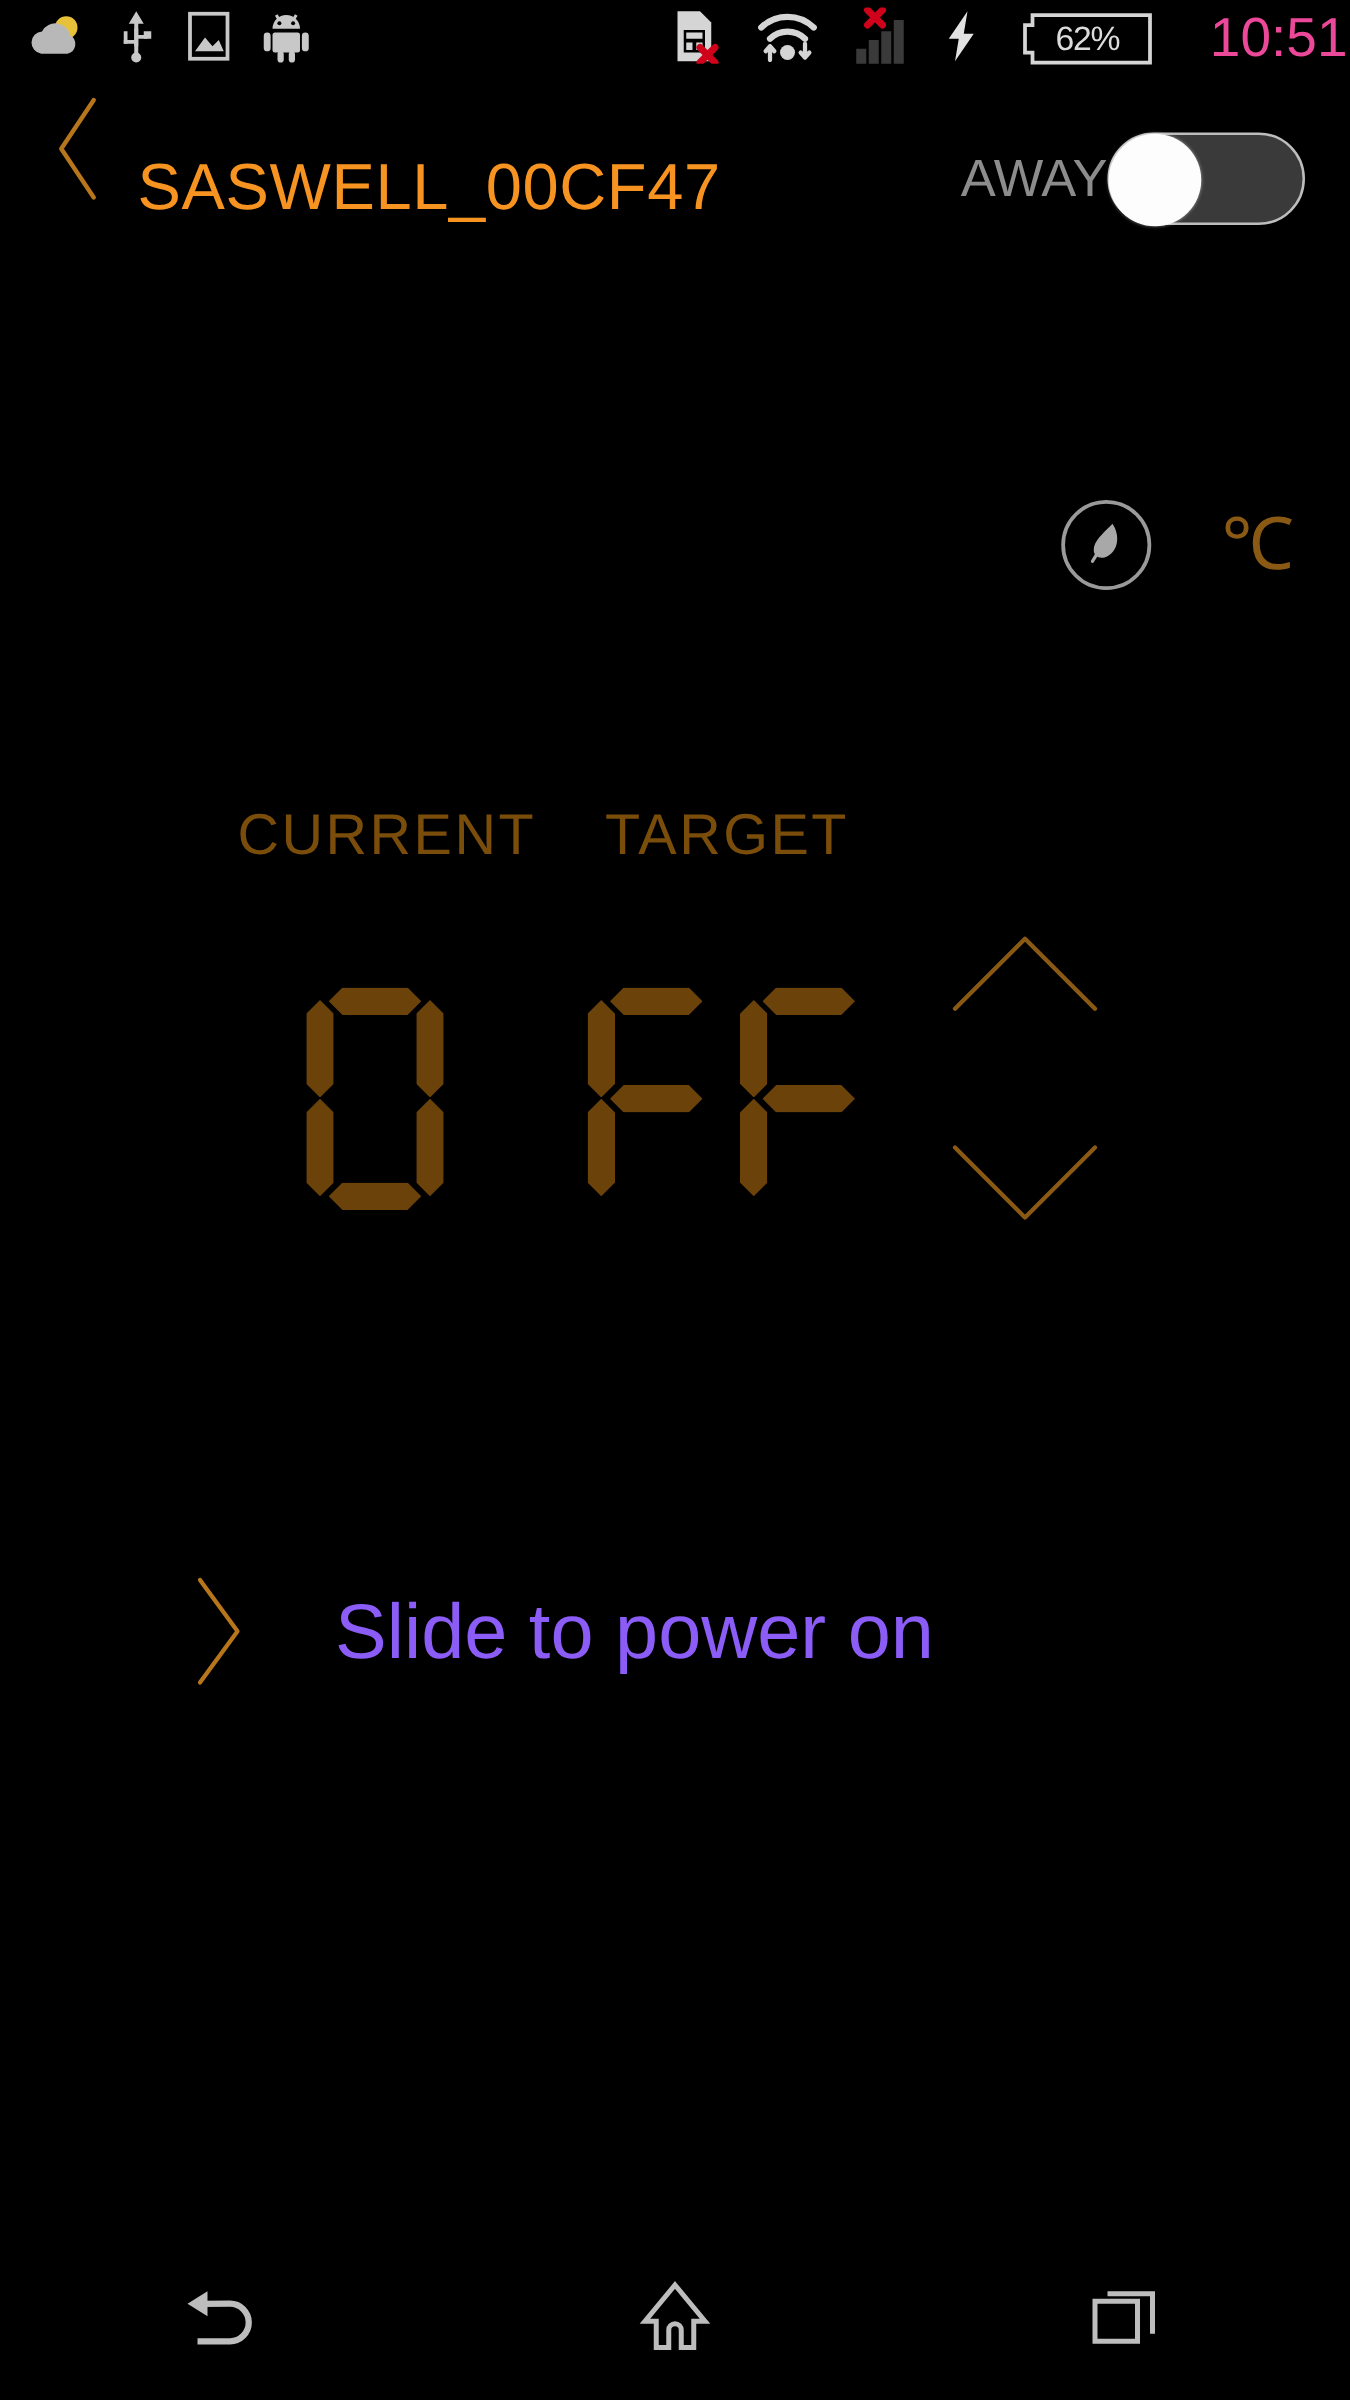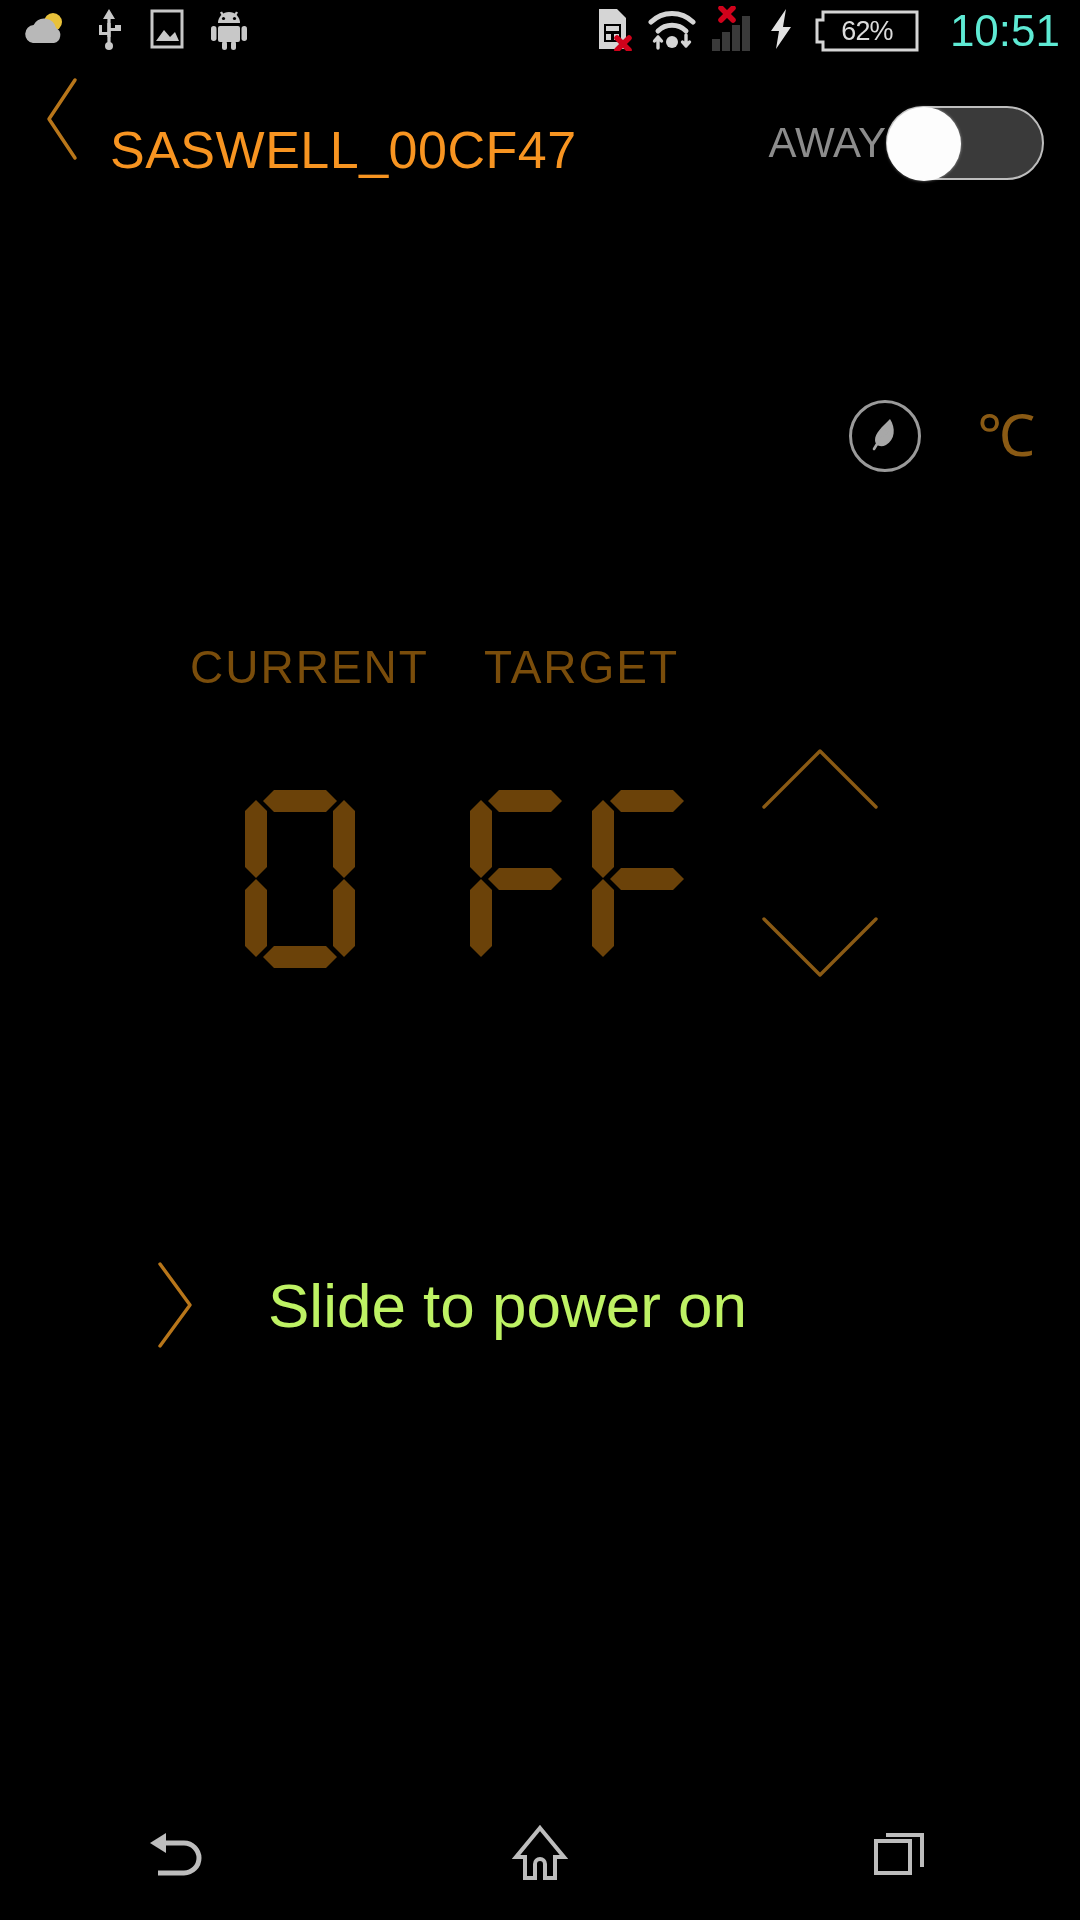--- a/index.html
+++ b/index.html
@@ -10,24 +10,24 @@
     overflow:hidden;
   }
   #screen { position:relative; width:1080px; height:1920px; background:#000; }
 
   
   .statusbar {
     position:absolute; top:0; left:0; width:1080px; height:62px;
     display:flex; align-items:center; background:#000;
   }
   .sb-left { display:flex; align-items:center; gap:26px; padding-left:22px; }
-  .sb-right { display:flex; align-items:center; gap:15px; margin-left:auto; padding-right:20px; }
+  .sb-right { display:flex; align-items:center; gap:30px; margin-left:auto; padding-right:2px; }
   .sb-icon { display:block; }
   .sb-clock {
-    color:#5eead4; font-size:44px; letter-spacing:0px;
+    color:#ec4899; font-size:44px; letter-spacing:0px;
     font-family:"Liberation Sans", sans-serif; line-height:1;
     margin-left:14px; font-weight:400;
   }
   .batt-wrap { position:relative; display:flex; align-items:center; }
   .batt-txt {
     position:absolute; left:0; top:0; width:100%; height:100%;
     display:flex; align-items:center; justify-content:center;
     color:#dcdcdc; font-size:27px; font-family:"Liberation Sans", sans-serif;
     letter-spacing:-1px; padding-left:4px;
   }
@@ -125,21 +125,21 @@
   .stepper-up   { position:absolute; left:0; top:0; }
   .stepper-down { position:absolute; left:0; bottom:0; }
 
   
   .slide-row {
     position:absolute; top:1255px; left:0; width:1080px; height:100px;
     display:flex; align-items:center;
   }
   .slide-chevron { margin-left:148px; display:flex; align-items:center; }
   .slide-text {
-    color:#bef264; font-size:62px; font-family:"Liberation Sans", sans-serif;
+    color:#8b5cf6; font-size:62px; font-family:"Liberation Sans", sans-serif;
     margin-left:66px; white-space:nowrap; font-weight:400;
   }
 
   
   .navbar {
     position:absolute; left:0; bottom:0; width:1080px; height:130px;
     display:flex; align-items:center; justify-content:space-around;
   }
   .nav-btn {
     width:200px; height:130px; display:flex; align-items:center; justify-content:center;

